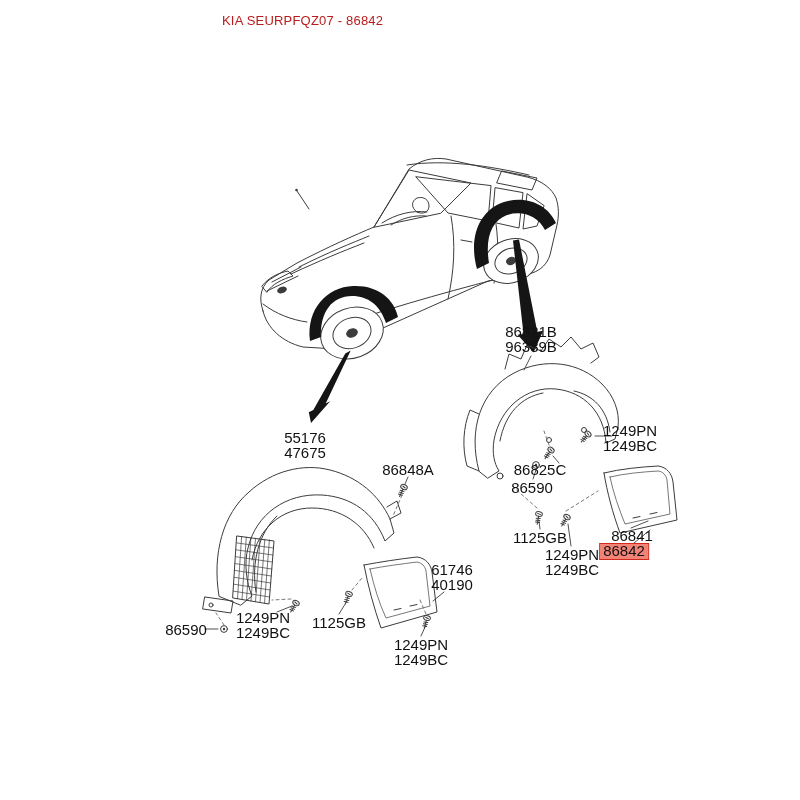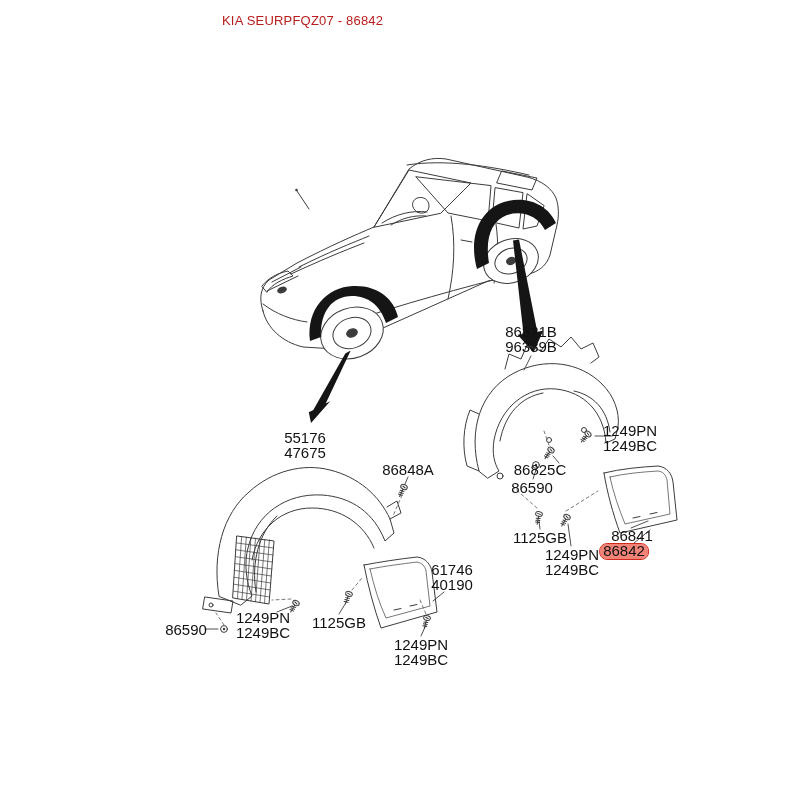--- a/index.html
+++ b/index.html
@@ -3,21 +3,21 @@
 <meta charset="utf-8">
 <style>
   * { margin:0; padding:0; box-sizing:border-box; }
   html,body { width:800px; height:800px; background:#ffffff; font-family:"Liberation Sans", sans-serif; }
   .canvas { position:relative; width:800px; height:800px; background:#fff; overflow:hidden; }
   .title { position:absolute; left:222px; top:13px; font-size:13px; color:#b91c1c; letter-spacing:.2px; }
   svg.art { position:absolute; left:0; top:0; width:800px; height:800px; }
   #label-layer { position:absolute; left:0; top:0; width:800px; height:800px; }
   .part-label { position:absolute; transform:translateX(-50%); font-size:15px; line-height:14.5px;
                 color:#111; text-align:center; white-space:nowrap; cursor:default; }
-  .part-label.highlight { padding:0 3px;border-radius:7px; }
+  .part-label.highlight { padding:0 3px; }
 </style>
 </head>
 <body>
 
 <div class="canvas">
 
   <div class="title">KIA SEURPFQZ07 - 86842</div>
 
   <svg class="art" viewBox="0 0 800 800" stroke-linecap="round" stroke-linejoin="round">
     <defs>

